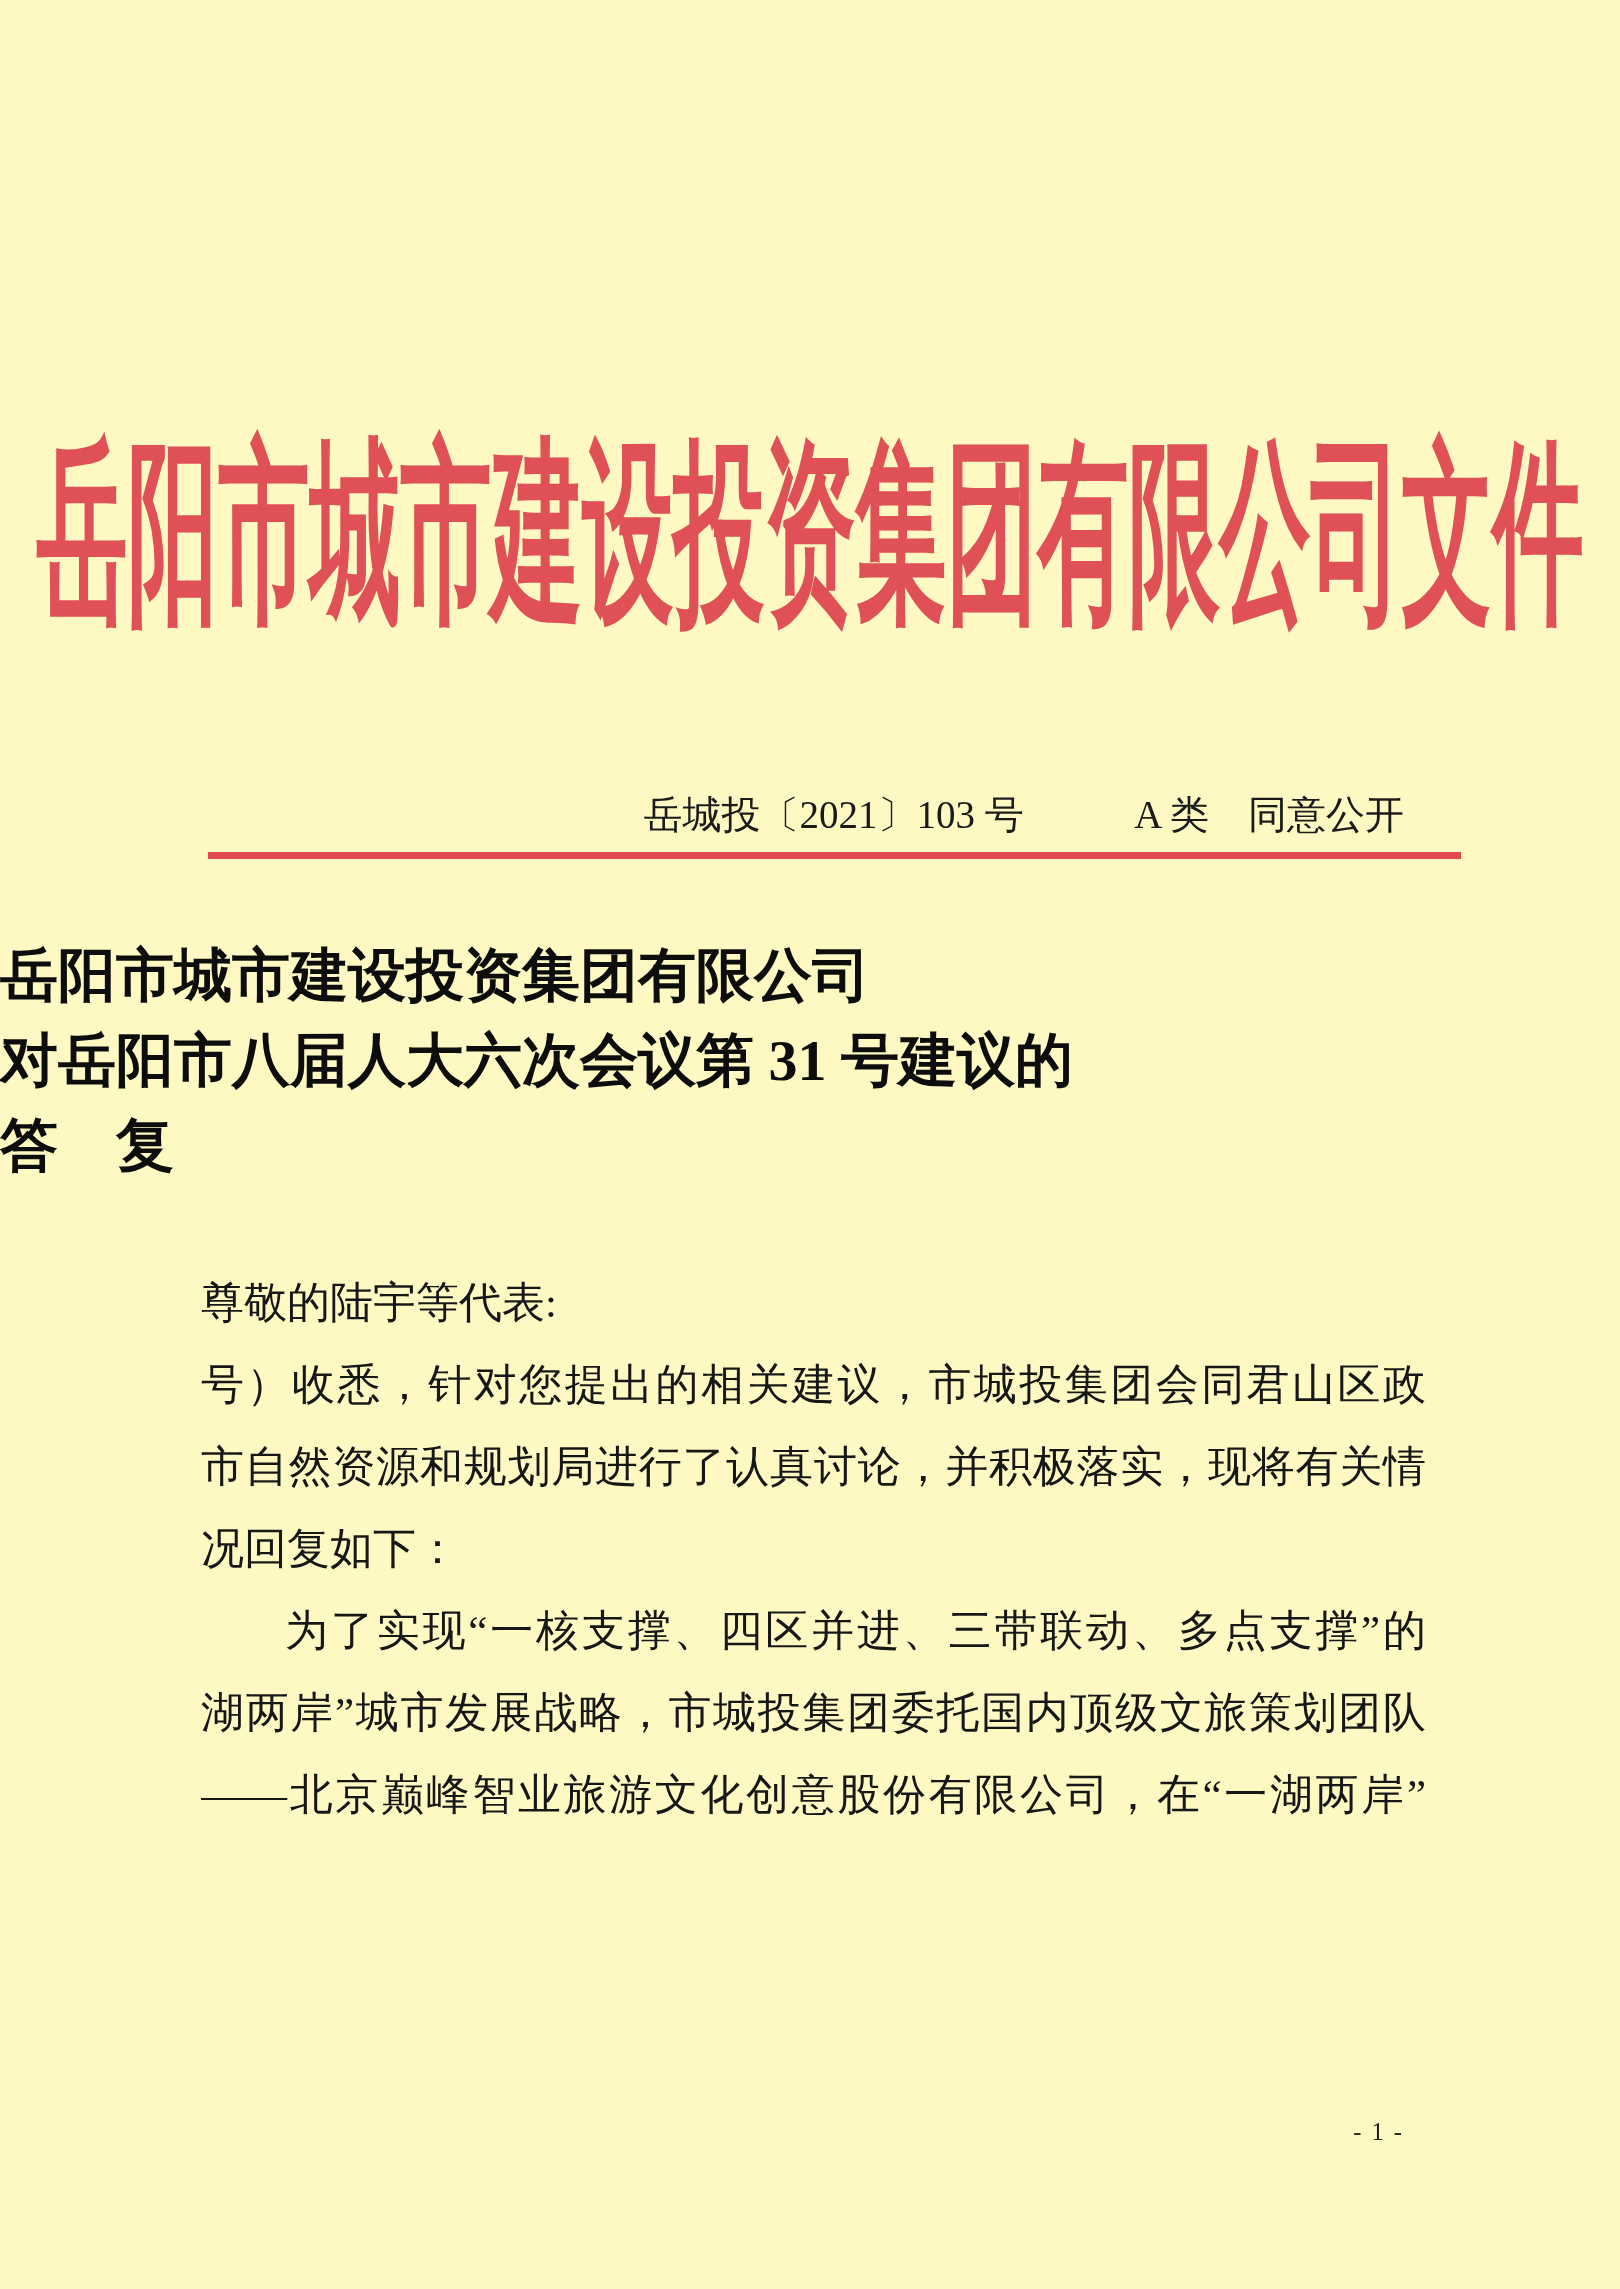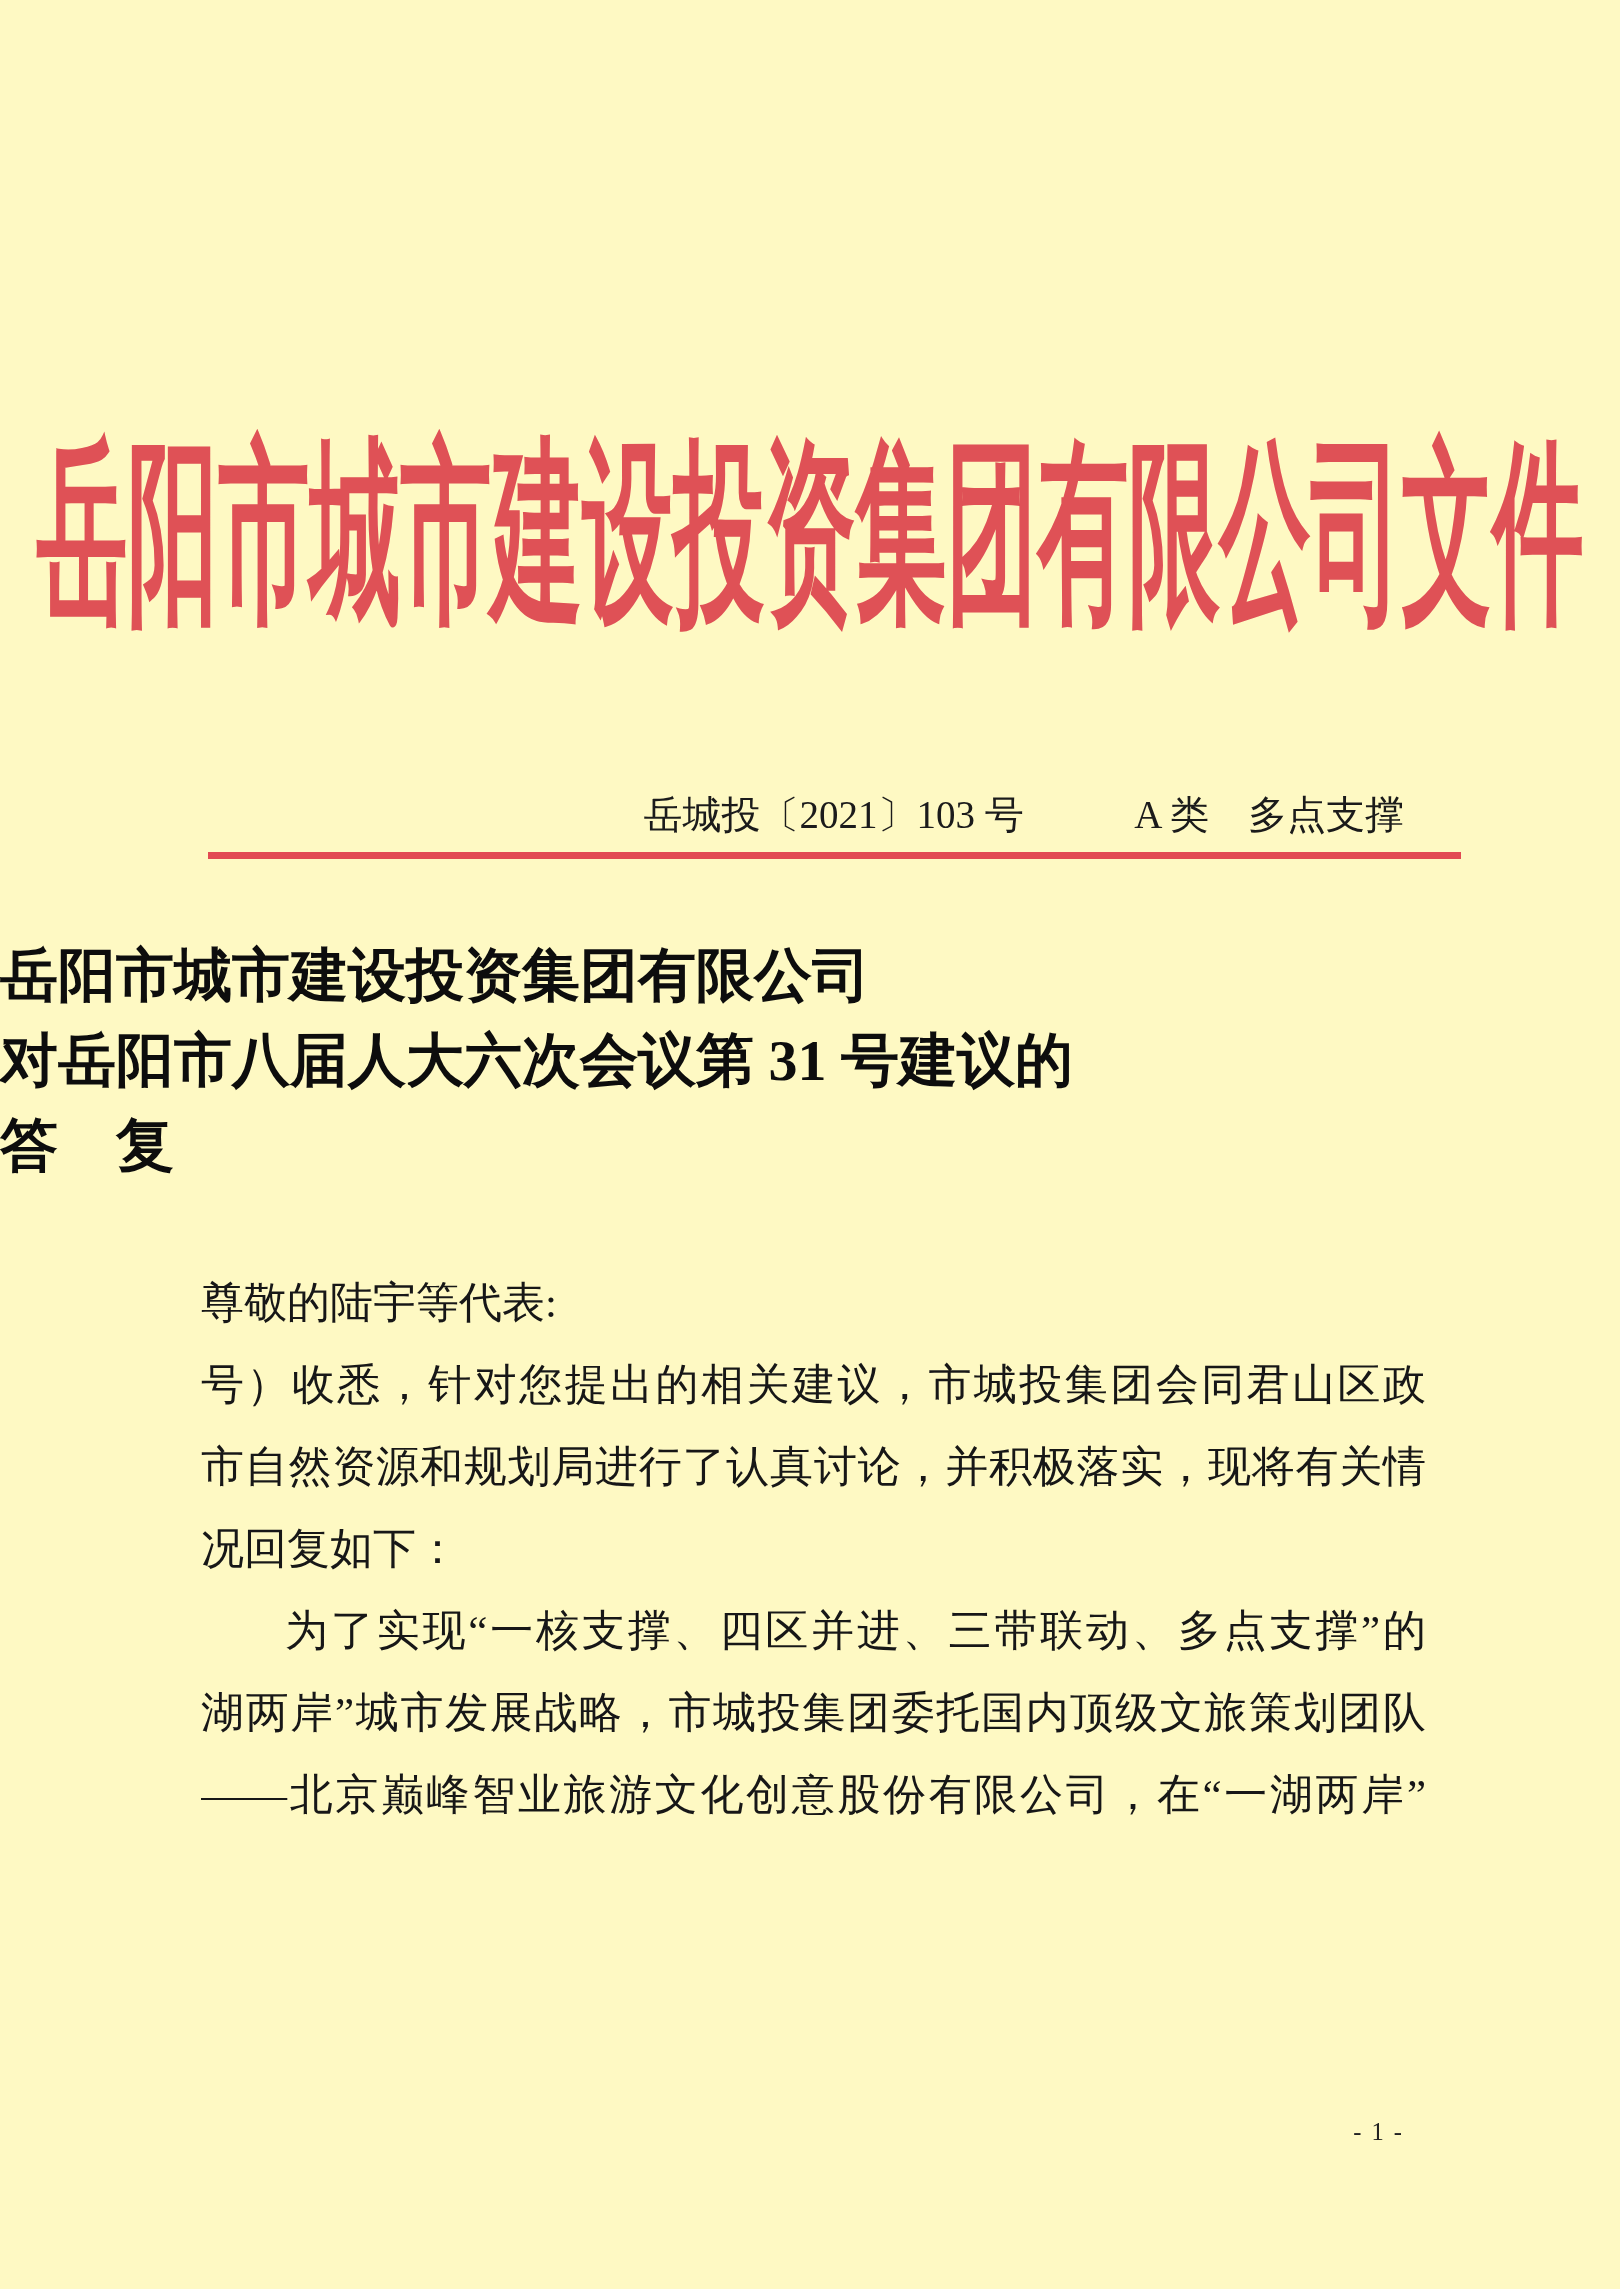--- a/index.html
+++ b/index.html
@@ -122,21 +122,21 @@
 </style>
 </head>
 <body>
 
 <div class="page">
 
   <div class="banner">岳阳市城市建设投资集团有限公司文件</div>
 
   <div class="docline">
     <span class="docnum">岳城投〔2021〕103 号</span>
-    <span class="doc-class">A 类　多点支撑</span>
+    <span class="doc-class">A 类　同意公开</span>
   </div>
 
   <div class="redline"></div>
 
   <div class="title">
     <div>岳阳市城市建设投资集团有限公司</div>
     <div>对岳阳市八届人大六次会议第 31 号建议的</div>
     <div>答　复</div>
   </div>
 

